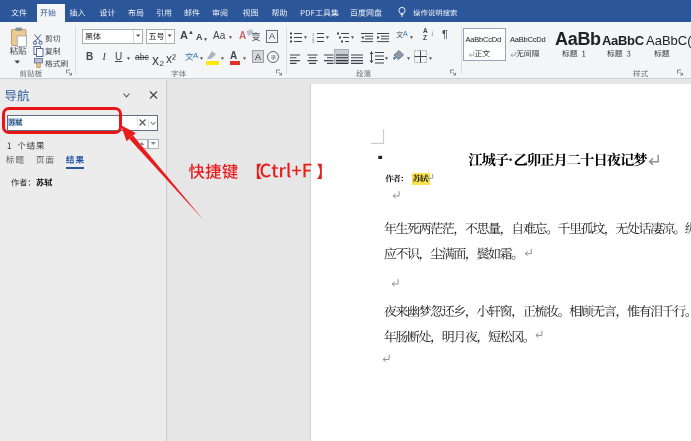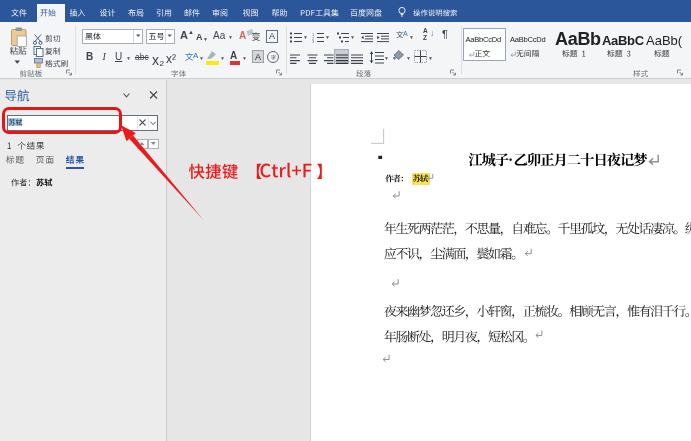--- a/index.html
+++ b/index.html
@@ -141,21 +141,21 @@
         <rect x="0.5" y="0.5" width="12" height="12" fill="none" stroke="#9aa0a6" stroke-width="1" stroke-dasharray="1.5 1"></rect>
         <path d="M6.5 0.5v12M0.5 6.5h12" stroke="#3e4450" stroke-width="1"></path>
       </svg></div>
 <div class="a" style="left:428px;top:56px;font-size:5px;color:#555">▼</div>
 
 <div class="a" style="left:463px;top:27.5px;width:43px;height:33px;background:#fdfefe;border:1px solid #98a5b8"></div>
 <div class="a" style="left:465.5px;top:36px;font-size:7.5px;color:#222;letter-spacing:-0.2px">AaBbCcDd</div>
 <div class="a" style="left:510px;top:36px;font-size:7.5px;color:#222;letter-spacing:-0.2px">AaBbCcDd</div>
 <div class="a" style="left:555px;top:30px;font-size:18px;font-weight:bold;color:#222;letter-spacing:-0.3px">AaBb</div>
 <div class="a" style="left:602px;top:34px;font-size:13px;font-weight:bold;color:#222;letter-spacing:-0.3px">AaBbC</div>
-<div class="a" style="left:646px;top:34px;font-size:13px;color:#222">AaBb(</div>
+<div class="a" style="left:646px;top:34px;font-size:13px;color:#222">AaBbC(</div>
 
 <div class="a" style="left:0;top:80px;width:167px;height:361px;background:#ececec;border-right:1px solid #c9c9c9"></div>
 
 <div class="a" style="left:7px;top:114.5px;width:151px;height:16px;background:#fff;border:1px solid #5f6f80"></div>
 <div class="a" style="left:137px;top:115.5px;width:1px;height:14px;background:#e3e5e8"></div>
     <div class="a" style="left:148.2px;top:116.5px;width:1px;height:12px;background:#e3e5e8"></div>
 <div class="a" style="left:8.2px;top:117.7px;width:13.6px;height:8.4px;background:#a8cbec"></div>
 
 <div class="a" style="left:136.5px;top:138.5px;width:11px;height:10px;background:#fbfbfb;border:1px solid #aeb2b6"></div>
 <div class="a" style="left:148px;top:138.5px;width:11px;height:10px;background:#fbfbfb;border:1px solid #aeb2b6"></div>

